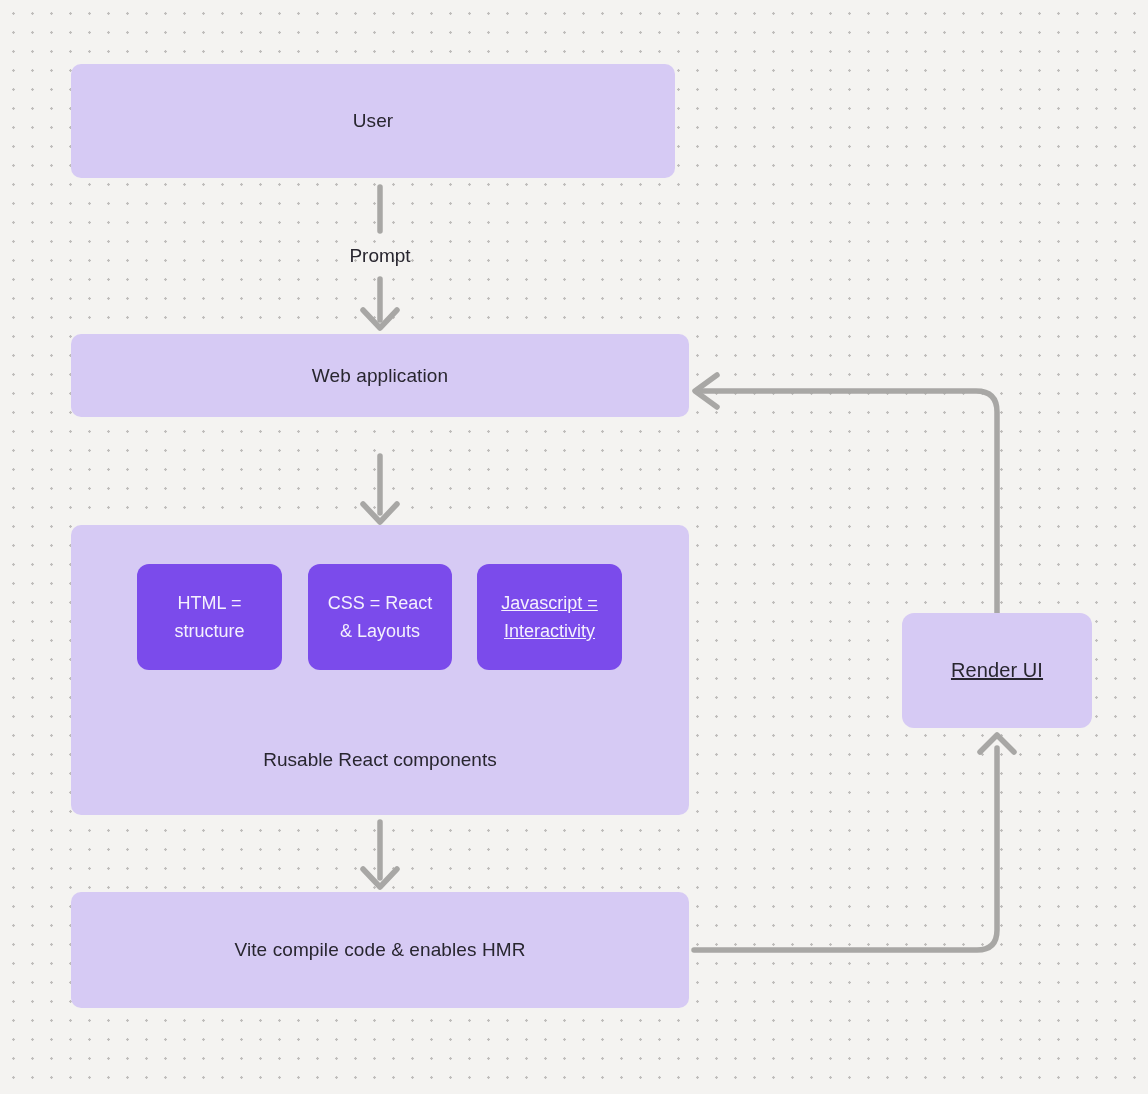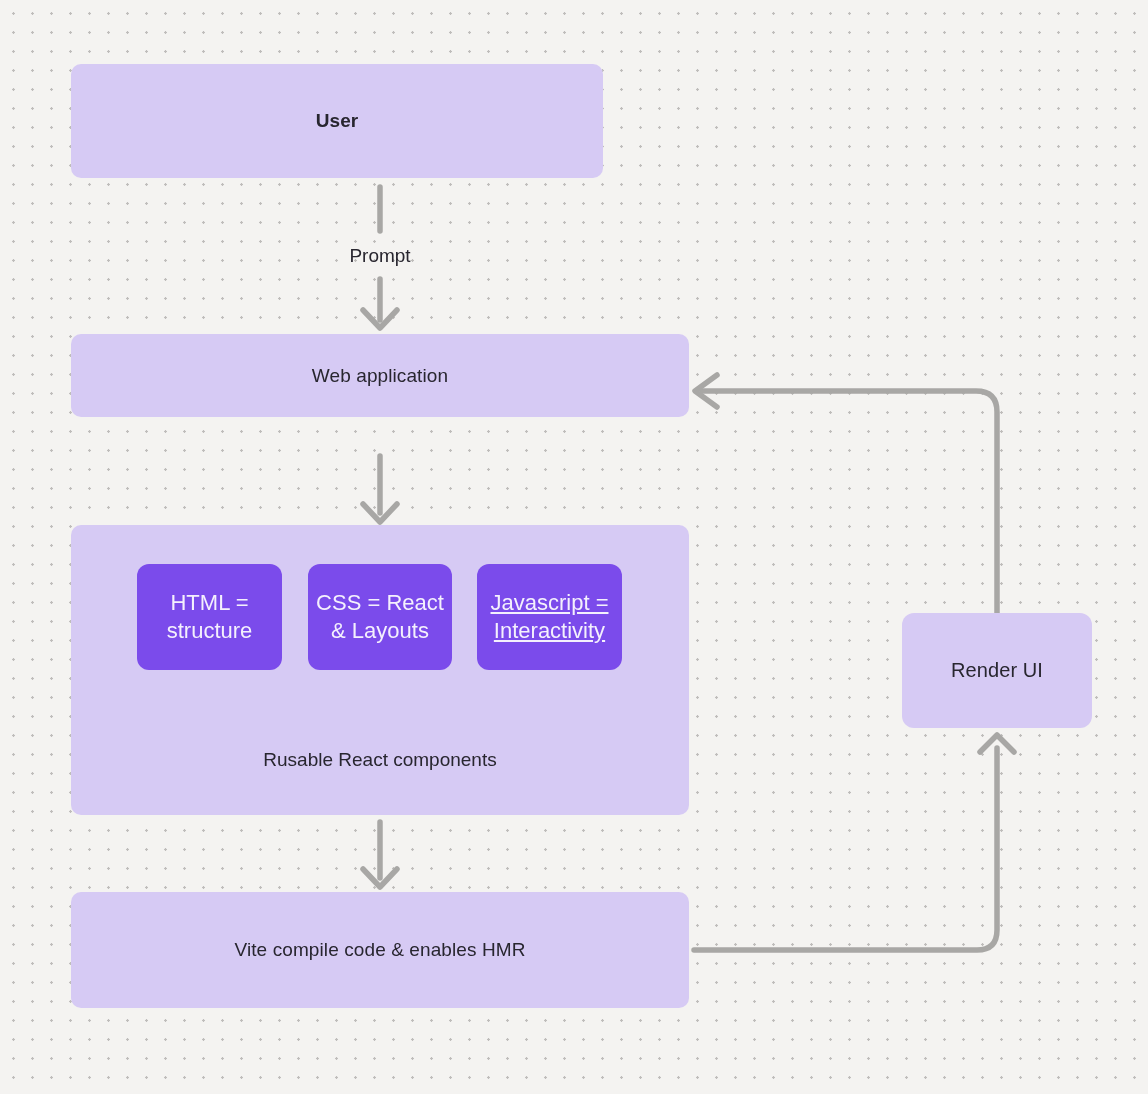--- a/index.html
+++ b/index.html
@@ -23,39 +23,39 @@
     position: absolute;
     display: flex;
     align-items: center;
     justify-content: center;
     background: #d6caf4;
     border-radius: 10px;
     font-size: 19px;
     letter-spacing: 0.1px;
     text-align: center;
   }
-  .node--user          { left: 71px;  top: 64px;  width: 532px; height: 114px; font-weight: bold; }
+  .node--user          { left: 71px;  top: 64px;  width: 604px; height: 114px; }
   .node--webapp        { left: 71px;  top: 334px; width: 618px; height: 83px; }
   .node--vite          { left: 71px;  top: 892px; width: 618px; height: 116px; }
-  .node--renderui      { left: 902px; top: 613px; width: 190px; height: 115px; border-radius: 12px; font-size: 20px; }
+  .node--renderui      { left: 902px; top: 613px; width: 190px; height: 115px; border-radius: 12px; font-size: 20px; text-decoration: underline; }
   .group {
     position: absolute;
     left: 71px; top: 525px;
     width: 618px; height: 290px;
     background: #d6caf4;
     border-radius: 10px;
   }
   .accent-box {
     position: absolute;
     top: 39px;
     height: 106px;
     background: #7b4beb;
     border-radius: 12px;
     color: #f4f0fd;
-    font-size: 22px;
+    font-size: 18px;
     line-height: 28px;
     display: flex;
     flex-direction: column;
     align-items: center;
     justify-content: center;
     text-align: center;
   }
   .accent-box--html { left: 66px;  width: 145px; }
   .accent-box--css  { left: 237px; width: 144px; }
   .accent-box--js   { left: 406px; width: 145px; text-decoration: underline; }

